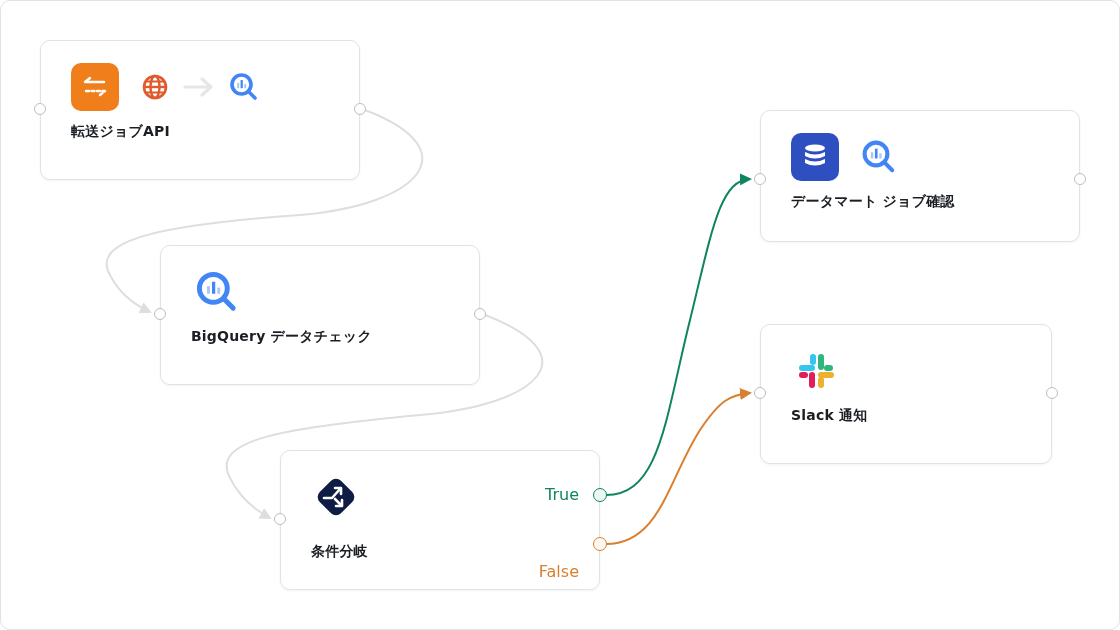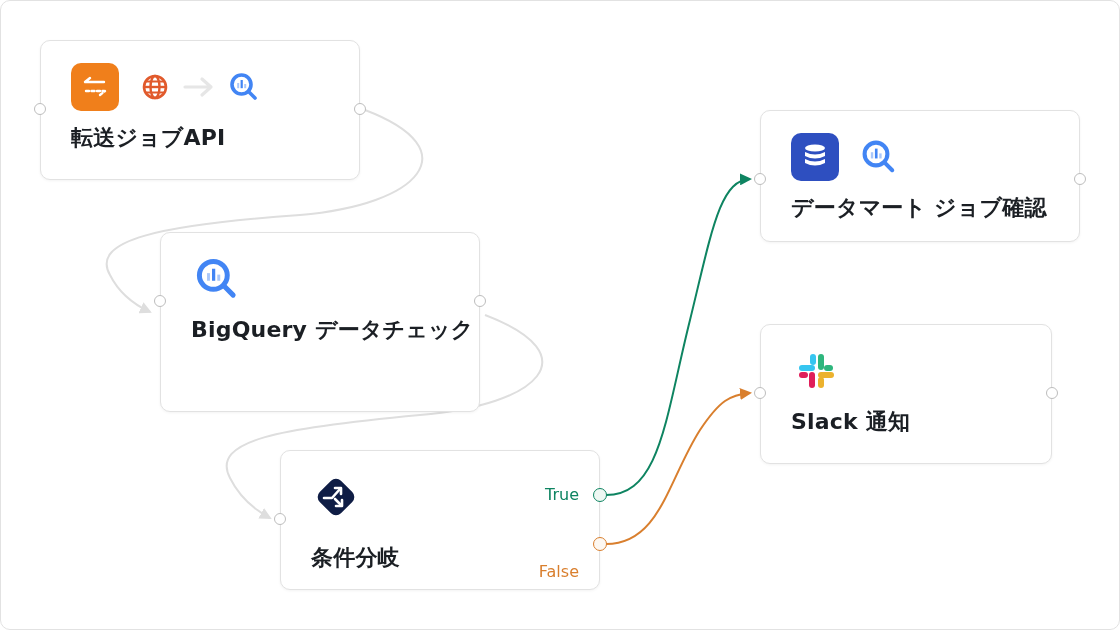--- a/index.html
+++ b/index.html
@@ -4,21 +4,21 @@
 <style>
   html, body { margin:0; padding:0; background:#ffffff; }
   body { width:1120px; height:630px; position:relative; overflow:hidden;
          font-family:"DejaVu Sans","Liberation Sans",sans-serif; }
   .canvas { position:absolute; left:0; top:0; width:1118px; height:628px;
             border:1px solid #e2e2e2; border-radius:10px; background:#fff; }
   svg.edges { position:absolute; left:0; top:0; width:1120px; height:630px; pointer-events:none; }
   .node { position:absolute; background:#fff; border:1.5px solid #e2e2e2; border-radius:10px;
           box-shadow:0 1px 3px rgba(0,0,0,0.05); box-sizing:border-box; }
   .icons { position:absolute; left:30px; top:22px; display:flex; align-items:center; gap:0; height:48px; }
-  .label { position:absolute; left:30px; font-size:22px; font-weight:700; color:#1b1f24; white-space:nowrap; letter-spacing:0.2px; }
+  .label { position:absolute; left:30px; font-size:14px; font-weight:700; color:#1b1f24; white-space:nowrap; letter-spacing:0.2px; }
   .port { position:absolute; width:12px; height:12px; border-radius:50%; border:1.5px solid #bdbdbd; background:#fff; box-sizing:border-box; }
   .branch-label { position:absolute; font-size:16px; right:20px; white-space:nowrap; }
   .badge { width:48px; height:48px; border-radius:10px; display:flex; align-items:center; justify-content:center; }
 </style>
 </head>
 <body>
 
 <div class="canvas"></div>
 
 <svg class="edges" viewBox="0 0 1120 630">
@@ -69,21 +69,21 @@
         <rect x="15.2" y="12" width="2" height="4.2" fill="#a9c7fa"></rect>
         <path d="M19.5,19.5 L26,26" stroke="#4285f4" stroke-width="3.6" stroke-linecap="round"></path>
       </svg>
     </span>
   </div>
   <div class="label" style="top:82px;">転送ジョブAPI</div>
   <div class="port" style="left:-7px;top:62px;"></div>
   <div class="port" style="right:-7px;top:62px;"></div>
 </div>
 
-<div class="node" style="left:160px;top:232px;width:320px;height:180px;">
+<div class="node" style="left:160px;top:245px;width:320px;height:140px;">
   <div class="icons">
     <span style="display:inline-flex;margin-left:4px;">
       <svg width="44" height="44" viewBox="0 0 30 30">
         <circle cx="12.5" cy="12.5" r="9.5" stroke="#4285f4" stroke-width="3.4" fill="#fff"></circle>
         <rect x="8.2" y="11" width="2" height="5.2" fill="#a9c7fa"></rect>
         <rect x="11.6" y="8" width="2.2" height="8.2" fill="#4285f4"></rect>
         <rect x="15.2" y="12" width="2" height="4.2" fill="#a9c7fa"></rect>
         <path d="M19.5,19.5 L26,26" stroke="#4285f4" stroke-width="3.4" stroke-linecap="round"></path>
       </svg>
     </span>

